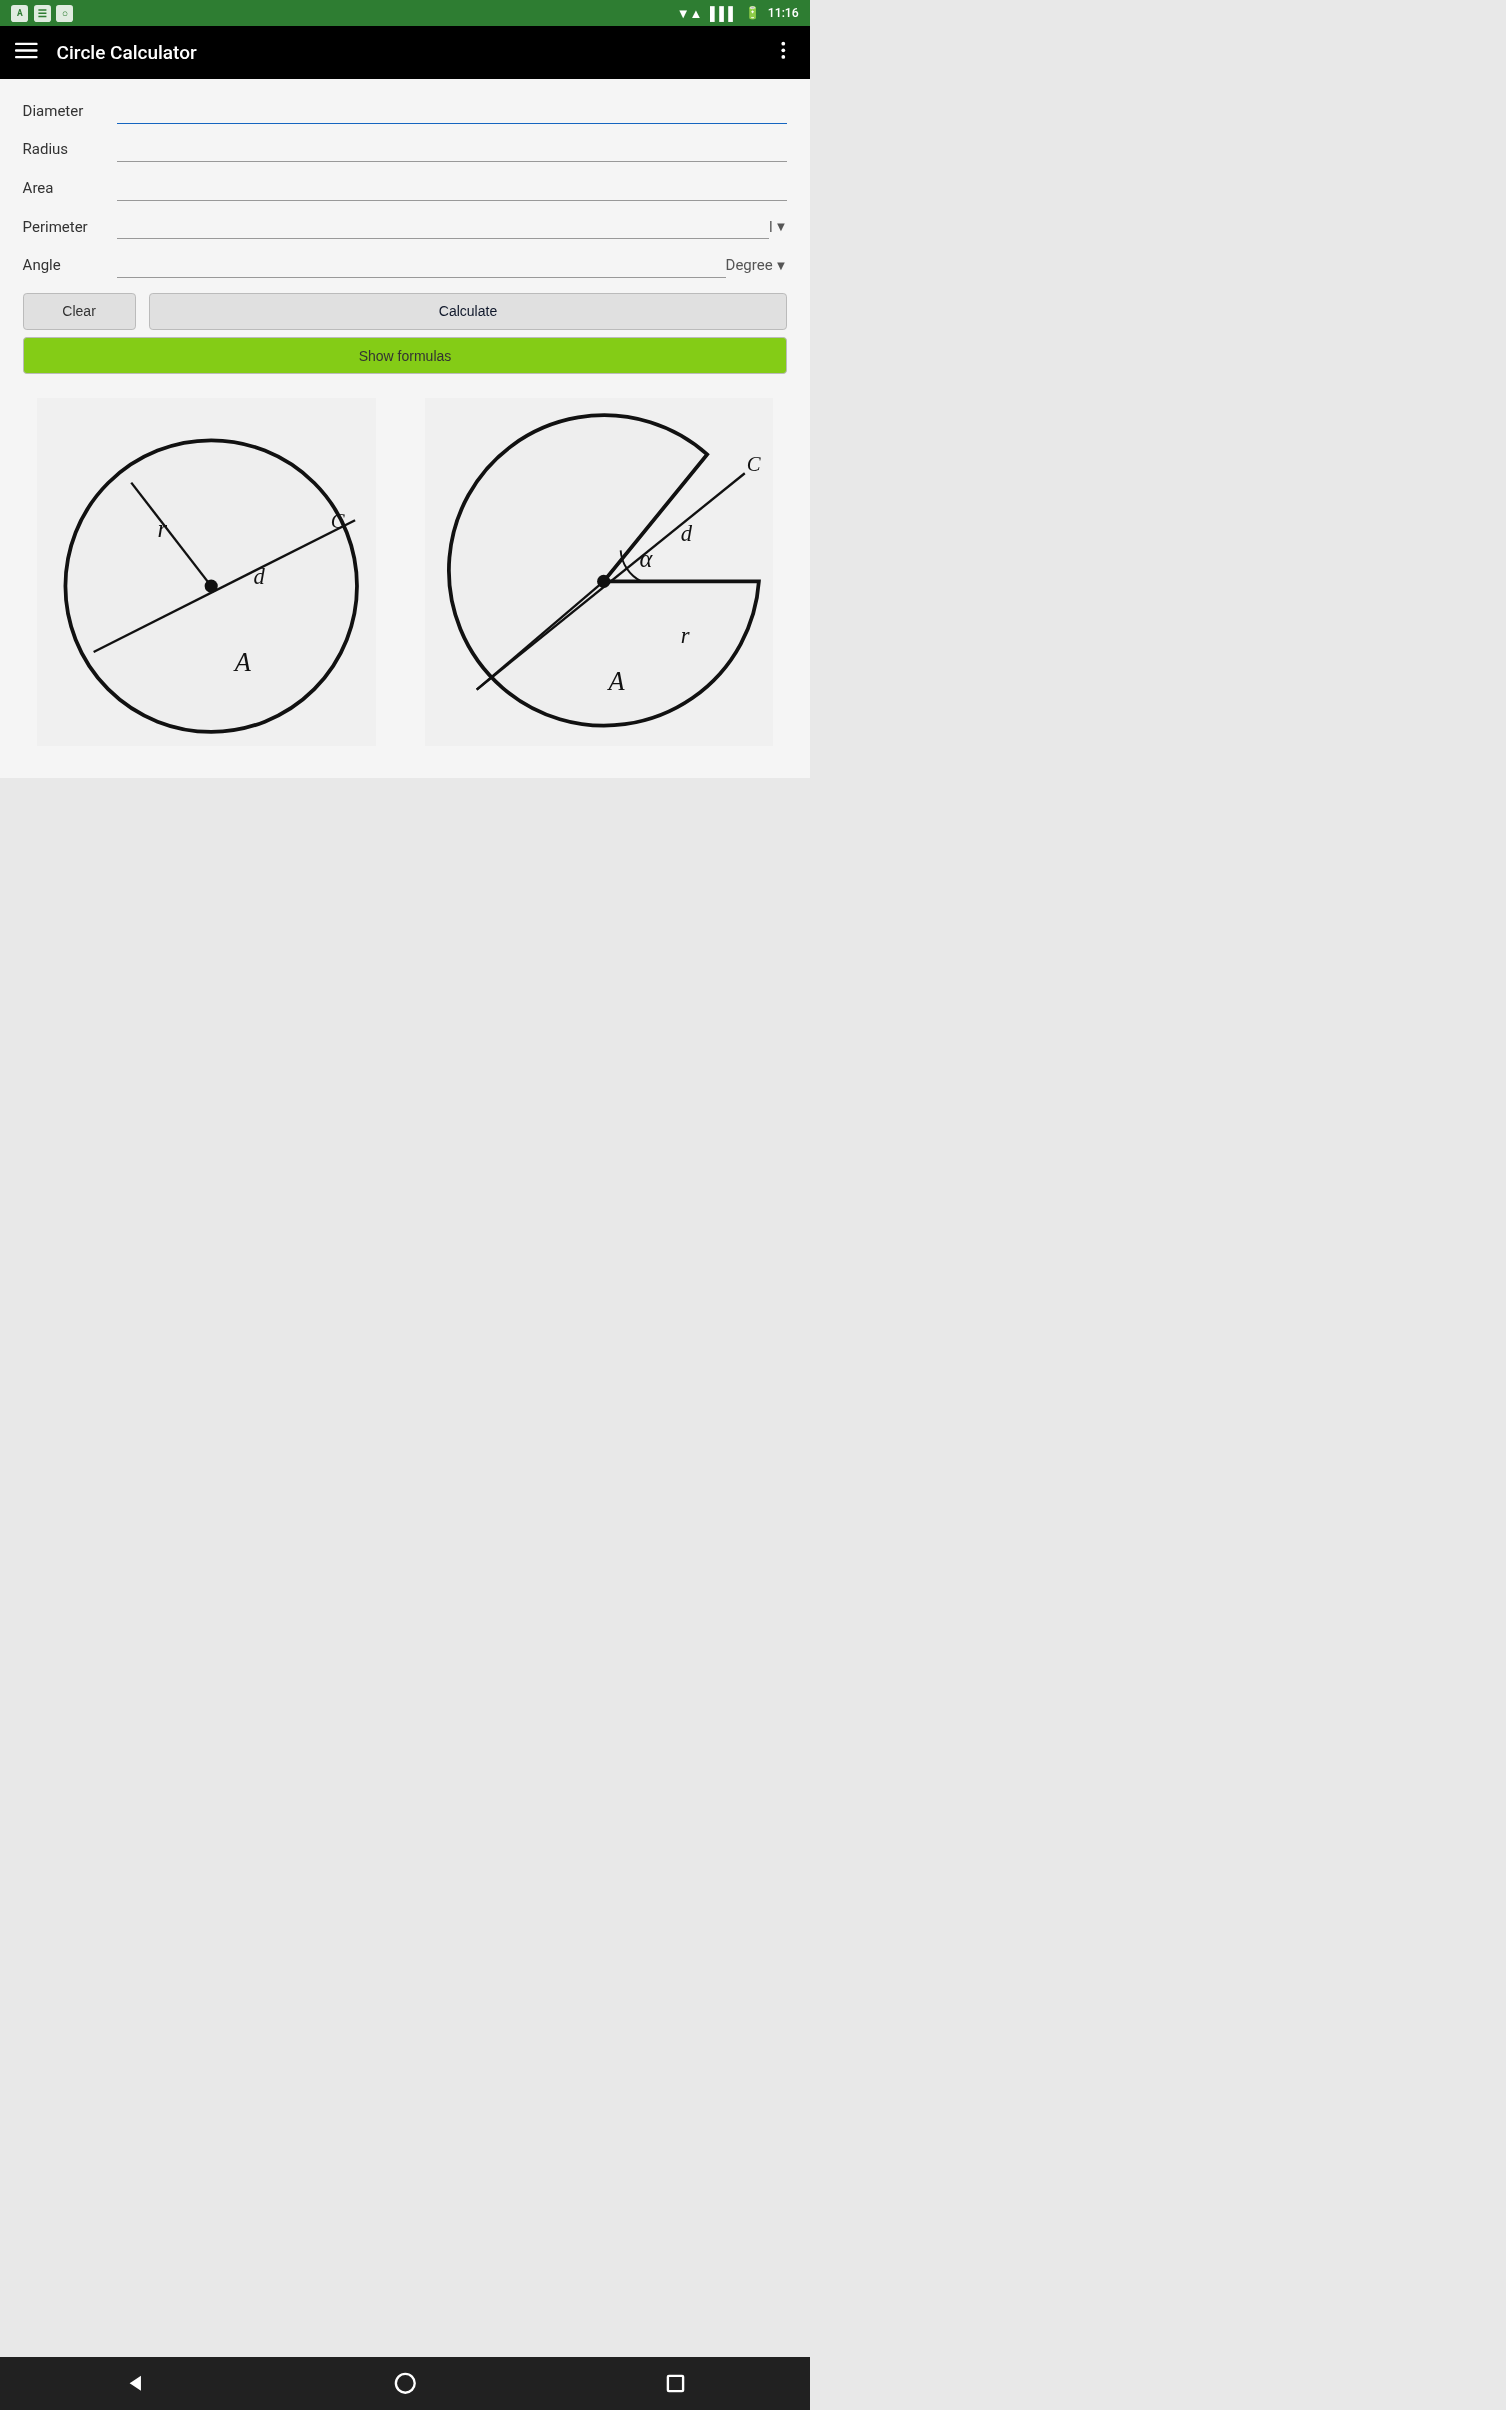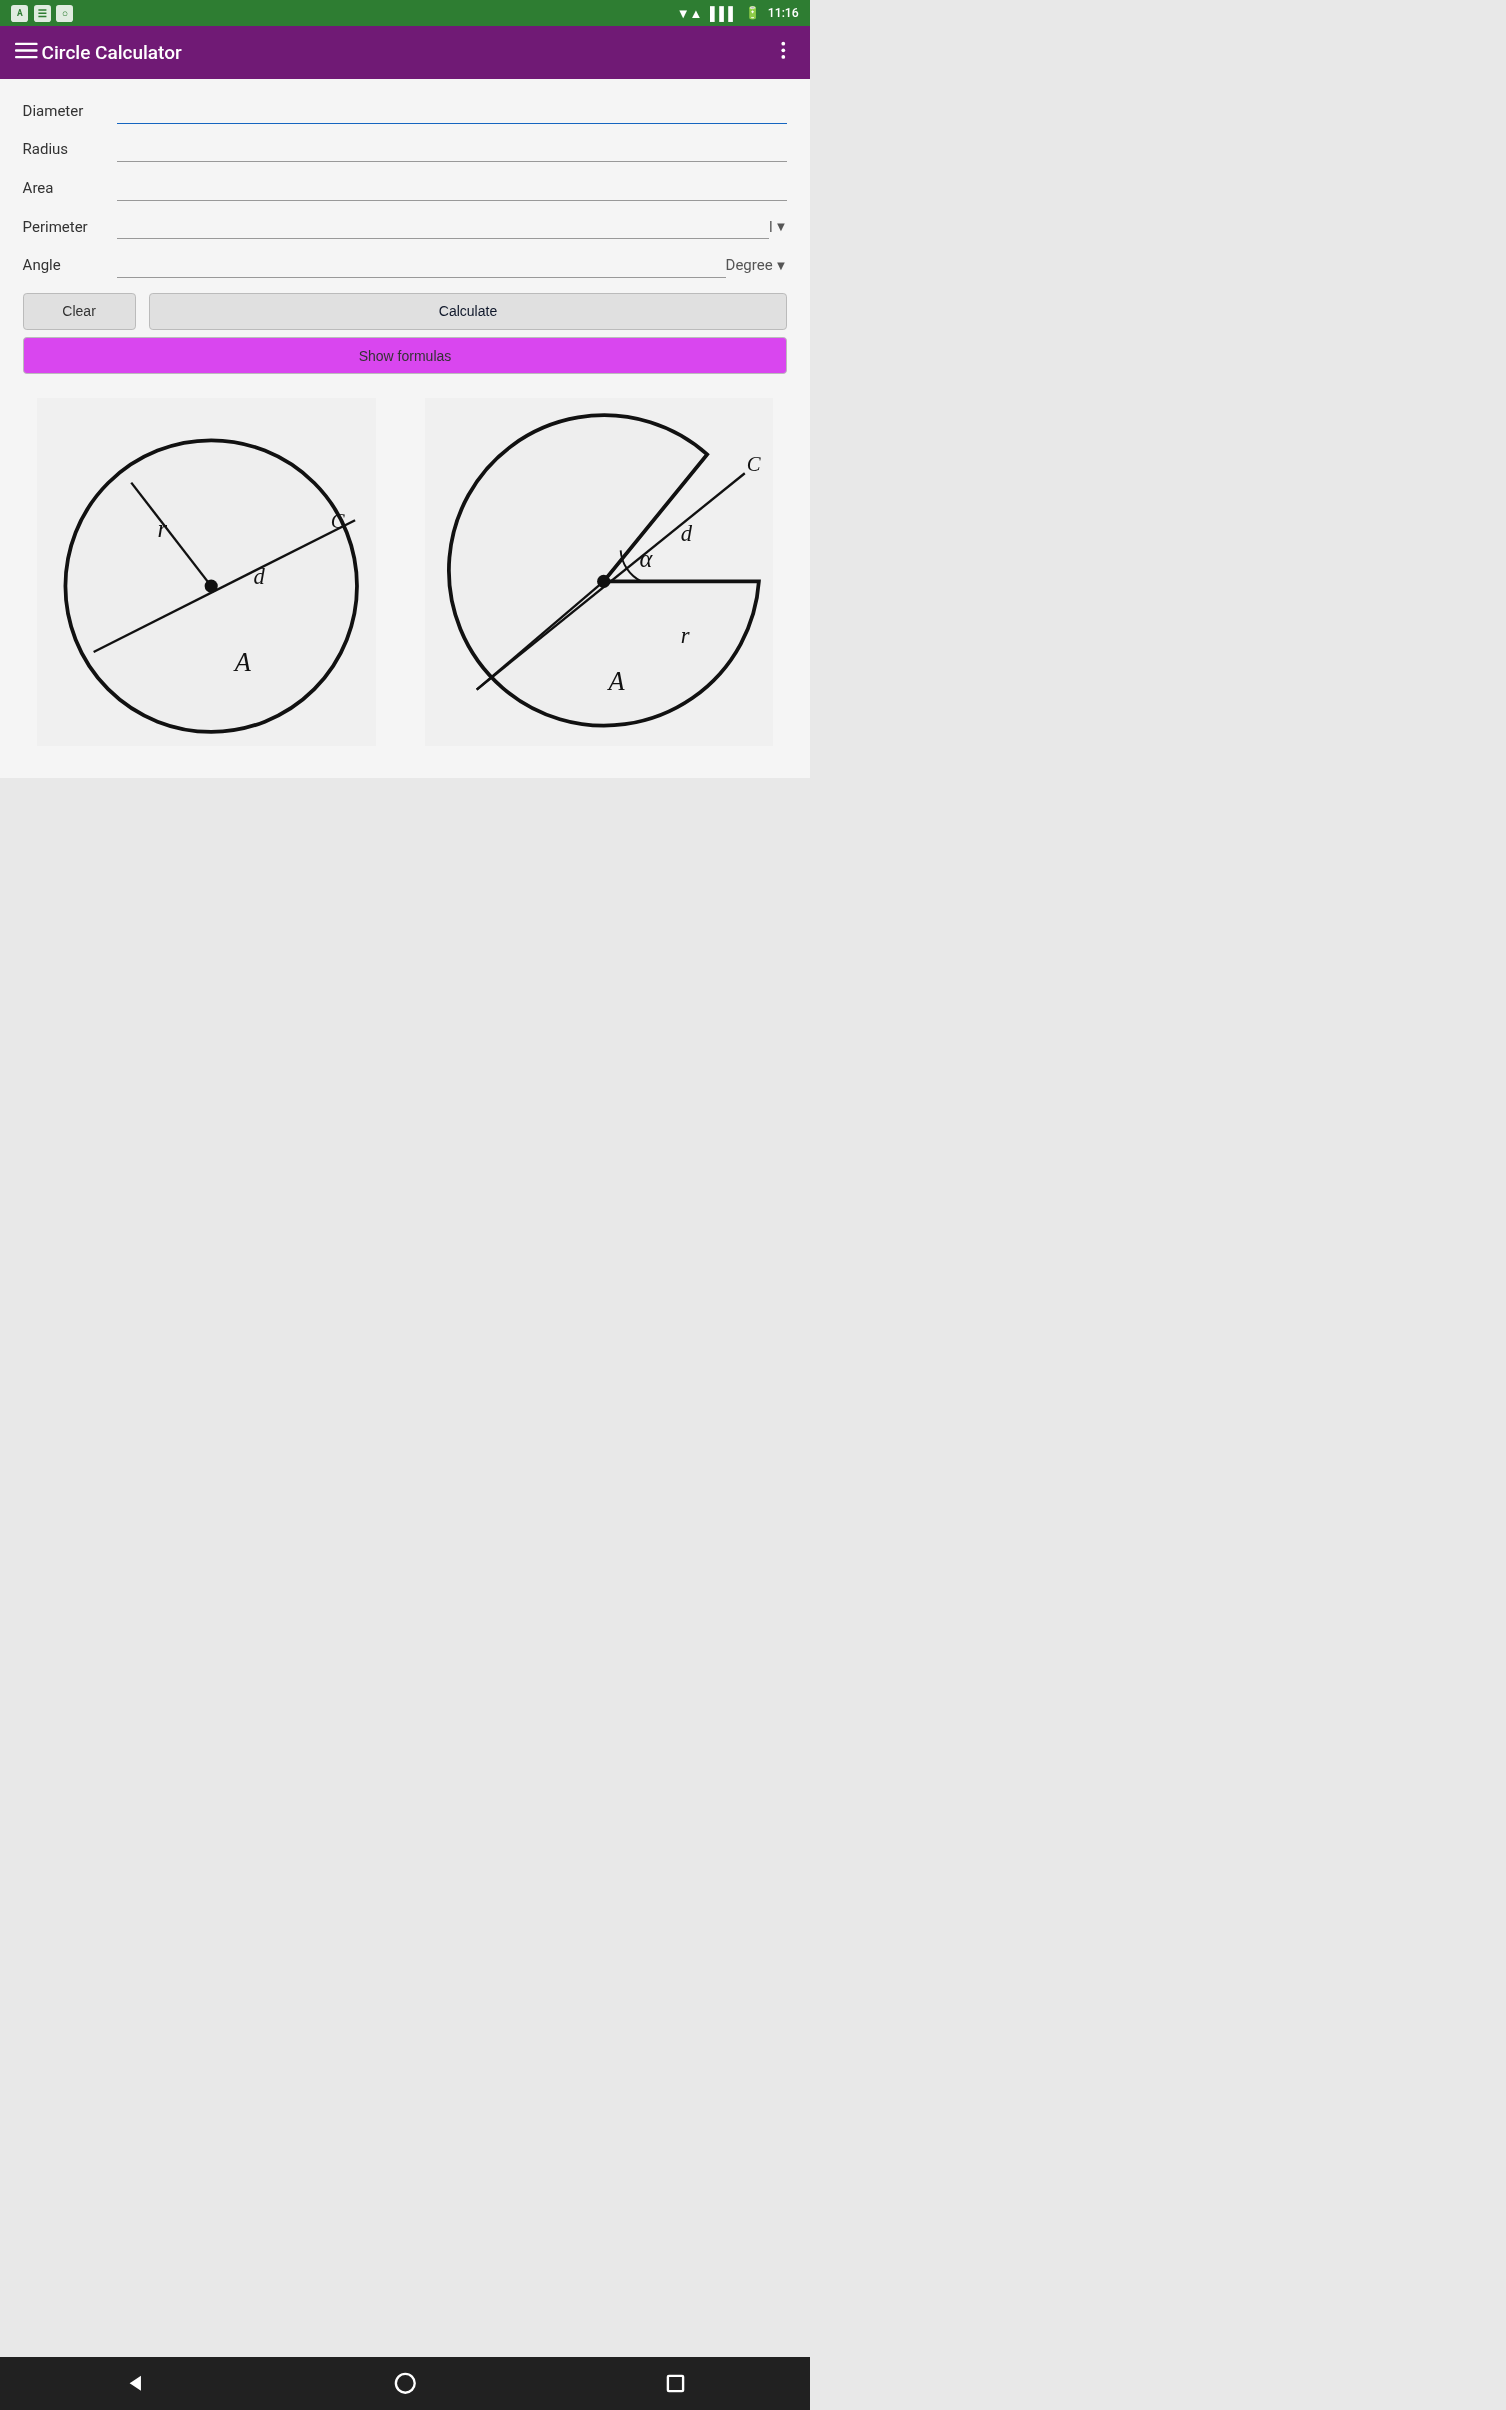--- a/index.html
+++ b/index.html
@@ -42,26 +42,26 @@
     .status-bar-right {
       display: flex;
       gap: 7.5px;
       align-items: center;
       color: white;
       font-size: 12.2px;
     }
 
     
     .toolbar {
-      background: #701a75;
+      background: #000000;
       height: 53px;
       display: flex;
       align-items: center;
       padding: 0 15px;
-      gap: 4px;
+      gap: 19px;
     }
     .toolbar-menu {
       color: white;
       font-size: 21px;
       cursor: pointer;
       line-height: 1;
     }
     .toolbar-title {
       color: white;
       font-size: 19px;
@@ -148,21 +148,21 @@
       background: #e0e0e0;
       border: 0.9px solid #bbb;
       border-radius: 3.8px;
       padding: 9.4px 0;
       font-size: 14px;
       color: #0f172a;
       cursor: pointer;
       flex: 1;
     }
     .btn-formulas {
-      background: #d946ef;
+      background: #84cc16;
       border: 0.9px solid #bbb;
       border-radius: 3.8px;
       padding: 9.4px 0;
       font-size: 14px;
       color: #333;
       cursor: pointer;
       width: 100%;
       margin-bottom: 15px;
     }
 

